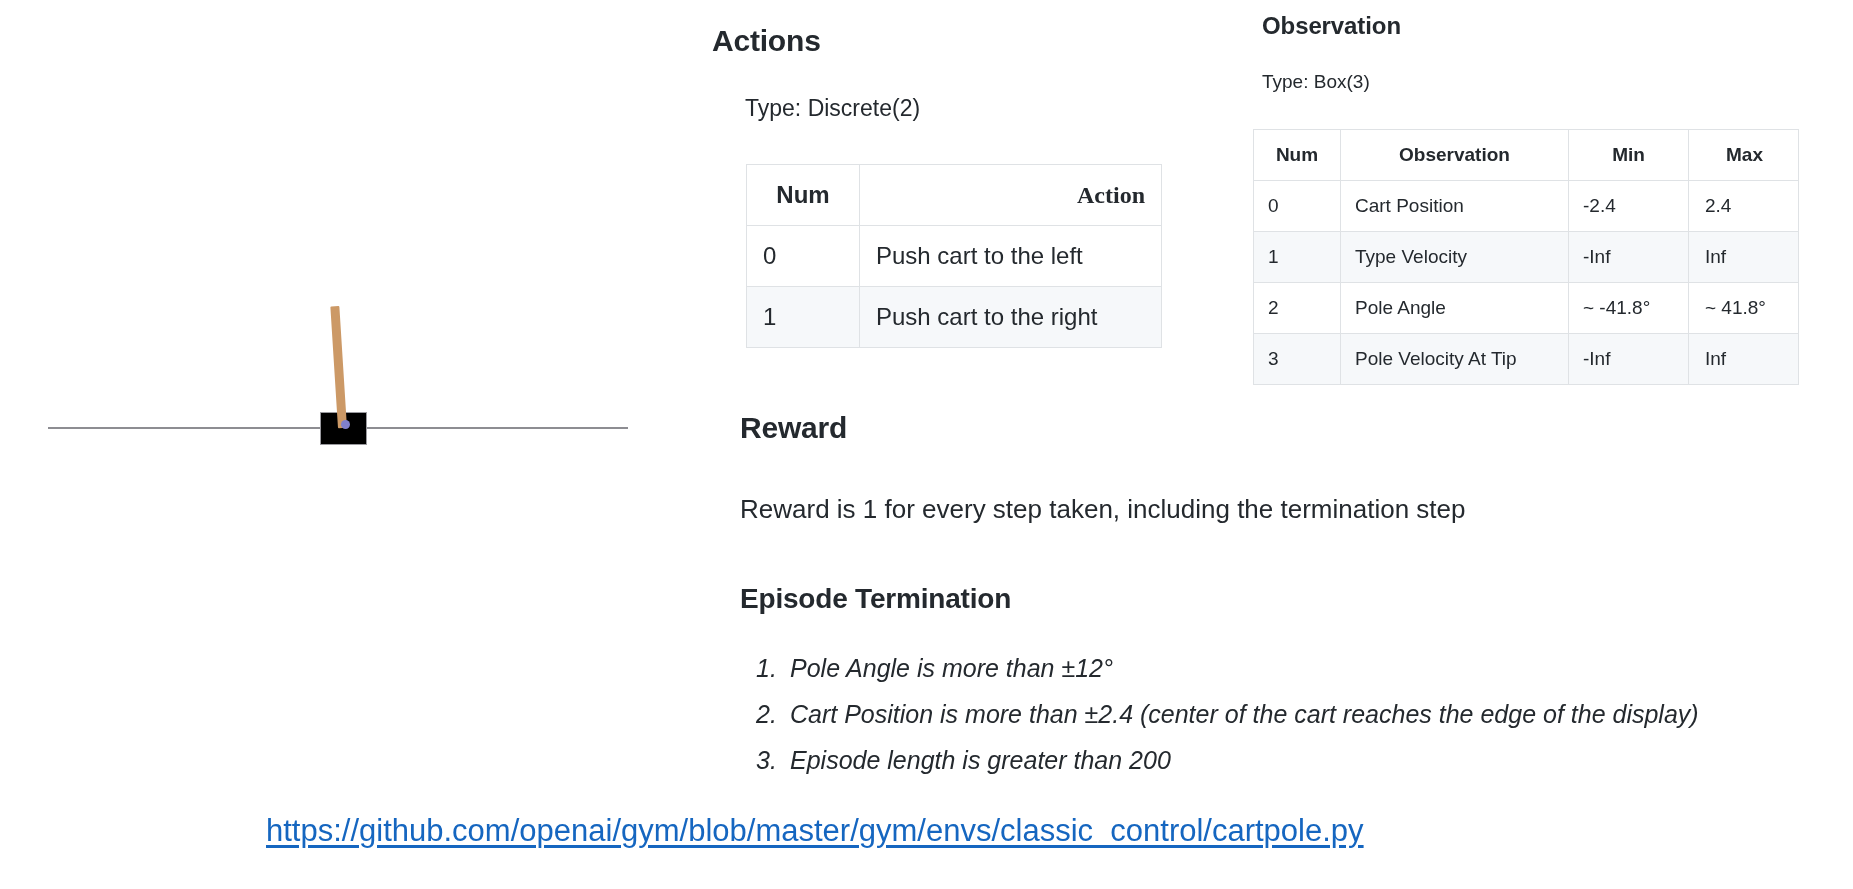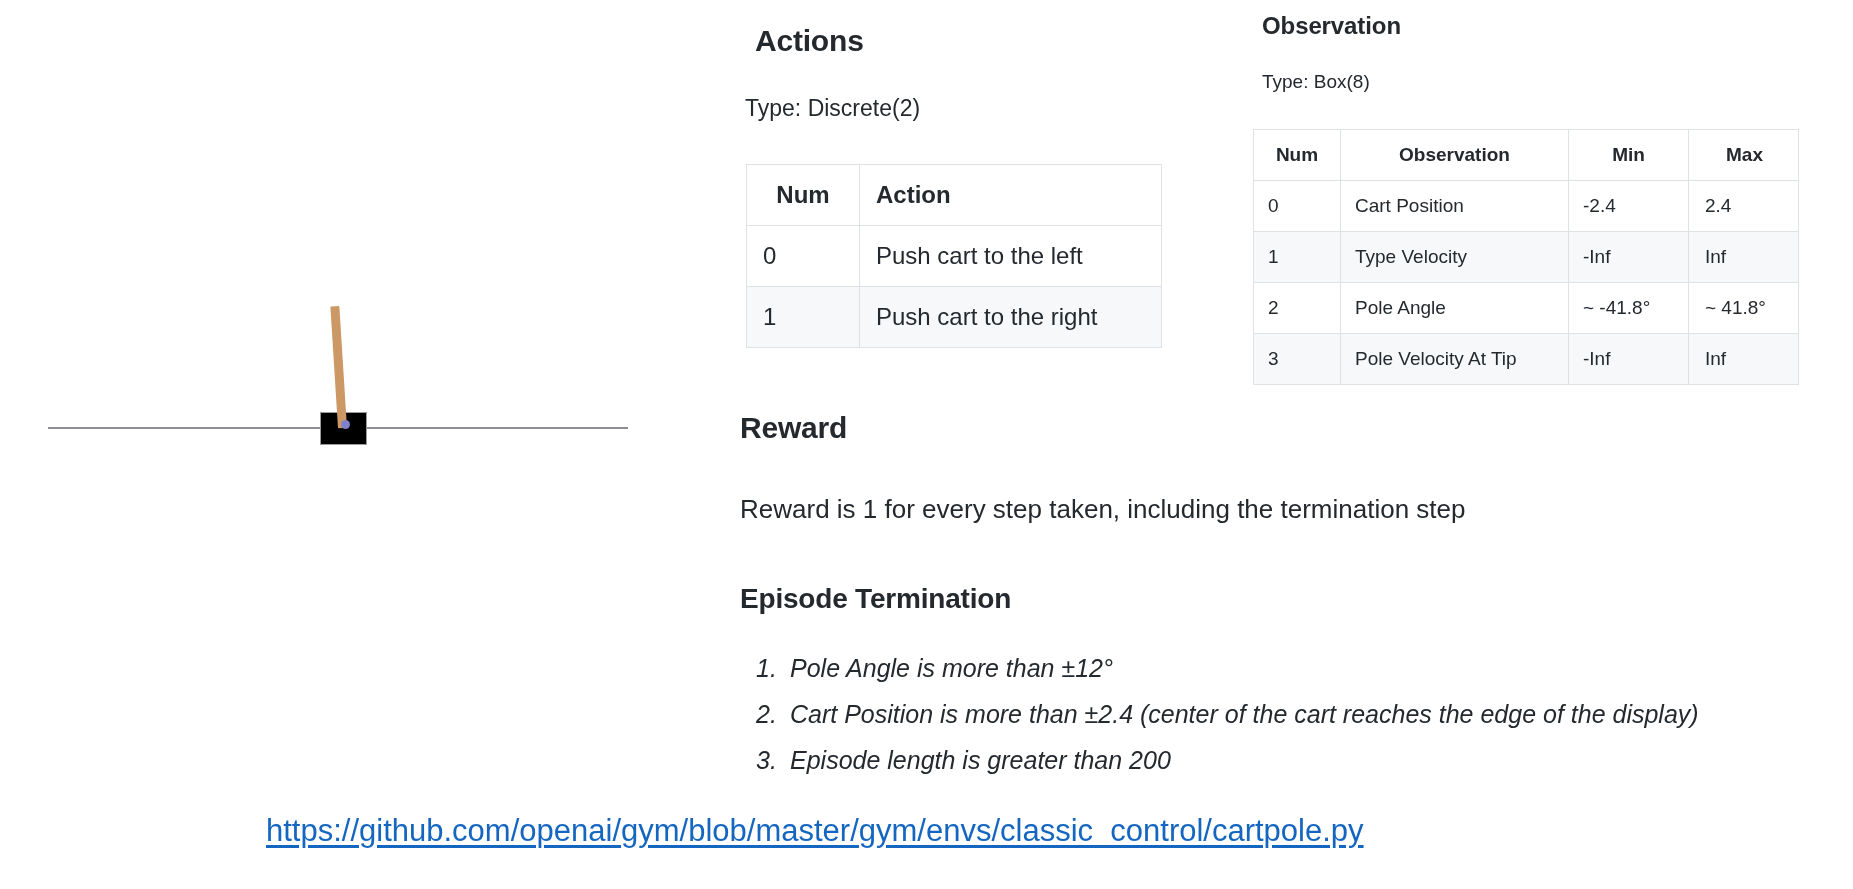--- a/index.html
+++ b/index.html
@@ -75,21 +75,21 @@
     font-weight: bold;
     color: #24292e;
     white-space: nowrap;
   }
   .body-text {
     position: absolute;
     color: #24292e;
     white-space: nowrap;
   }
 
-  #actions-heading  { left: 755px;  top: 24px;  font-size: 30px; letter-spacing: -0.2px; }
+  #actions-heading  { left: 712px;  top: 24px;  font-size: 30px; letter-spacing: -0.2px; }
   #actions-type     { left: 745px;  top: 95px;  font-size: 23px; }
   #observation-heading { left: 1262px; top: 12px; font-size: 24px; letter-spacing: -0.1px; }
   #observation-type    { left: 1262px; top: 71px; font-size: 19px; }
 
   #reward-heading   { left: 740px;  top: 411px; font-size: 30px; letter-spacing: -0.2px; }
   #reward-text      { left: 740px;  top: 494px; font-size: 26px; }
   #termination-heading { left: 740px; top: 583px; font-size: 28px; letter-spacing: -0.2px; }
 
   
   table.md-table {
@@ -121,21 +121,21 @@
     top: 164px;
   }
   #actions-table th, #actions-table td {
     font-size: 24px;
     height: 61px;
     padding: 0 16px;
   }
   #actions-table .col-num  { width: 113px; text-align: left; }
   #actions-table .col-act  { width: 302px; text-align: left; }
   #actions-table thead .col-num { text-align: center; }
-  #actions-table thead .col-act { text-align: left; }
+  #actions-table thead .col-act { text-align: right; font-family: Liberation Serif, serif; }
 
   
   #observation-table {
     left: 1253px;
     top: 129px;
   }
   #observation-table th, #observation-table td {
     font-size: 19px;
     height: 51px;
     padding: 0 14px;
@@ -212,21 +212,21 @@
         <td class="col-act">Push cart to the left</td>
       </tr>
       <tr class="odd-row">
         <td class="col-num">1</td>
         <td class="col-act">Push cart to the right</td>
       </tr>
     </tbody>
   </table>
 
   <div class="section-heading" id="observation-heading">Observation</div>
-  <div class="body-text" id="observation-type">Type: Box(8)</div>
+  <div class="body-text" id="observation-type">Type: Box(3)</div>
 
   <table class="md-table" id="observation-table">
     <thead>
       <tr>
         <th class="col-num">Num</th>
         <th class="col-obs">Observation</th>
         <th class="col-min">Min</th>
         <th class="col-max">Max</th>
       </tr>
     </thead>

